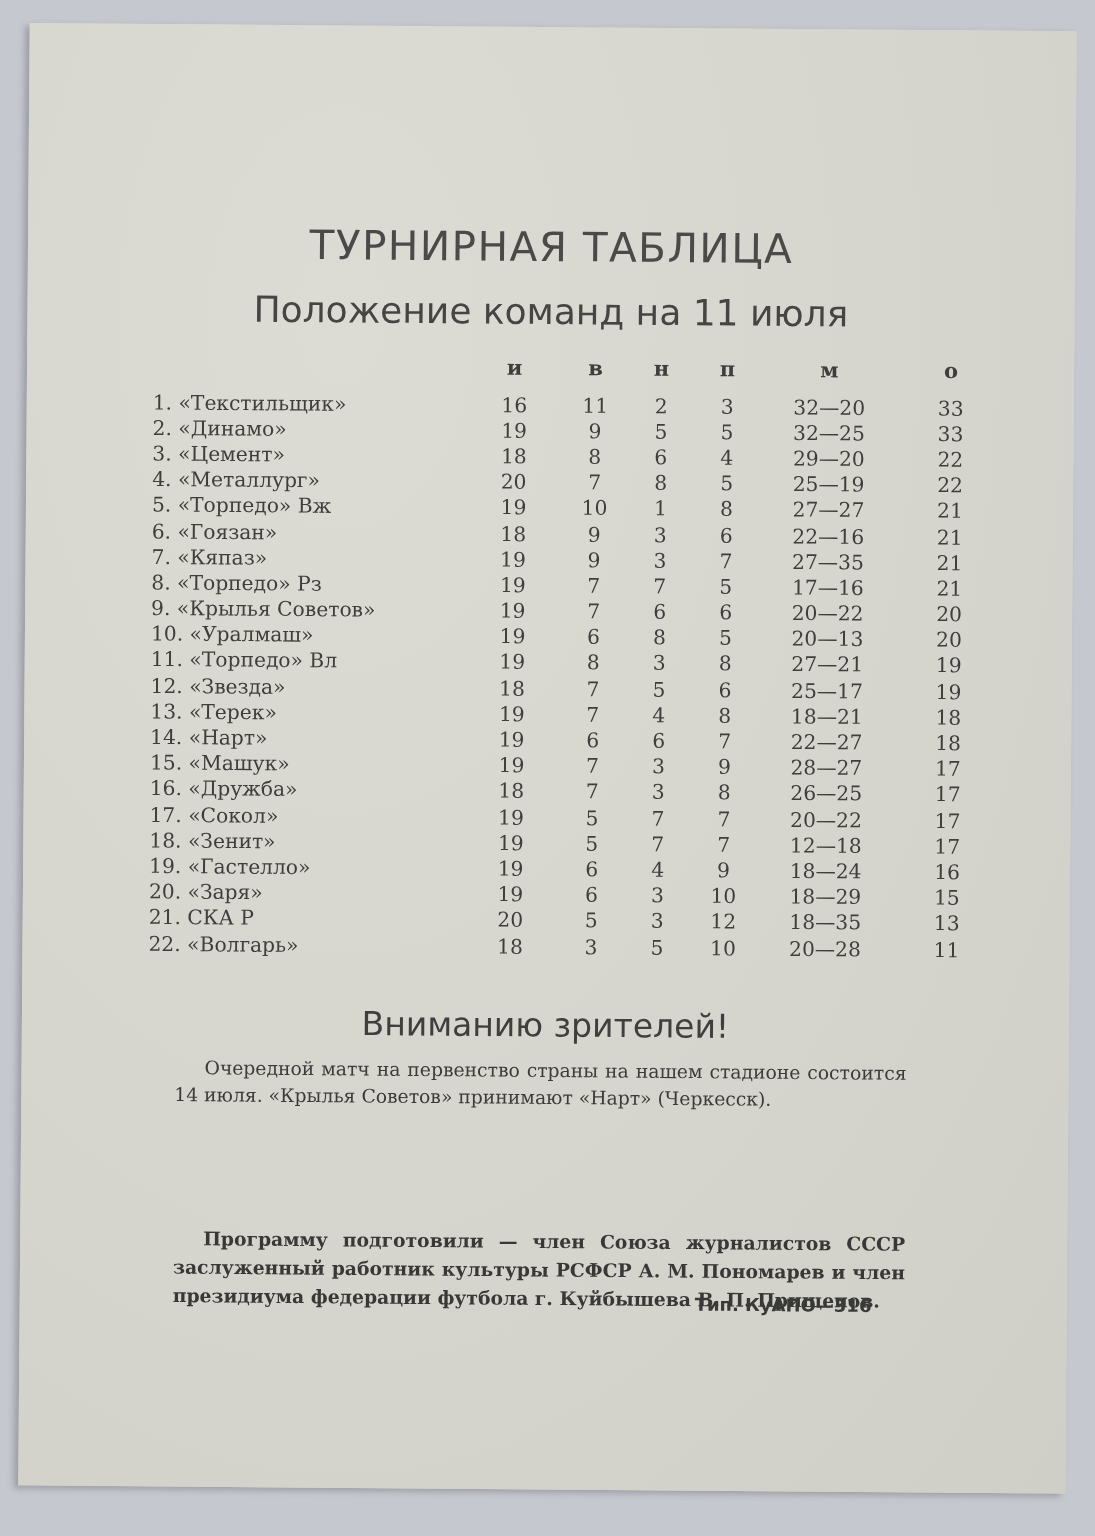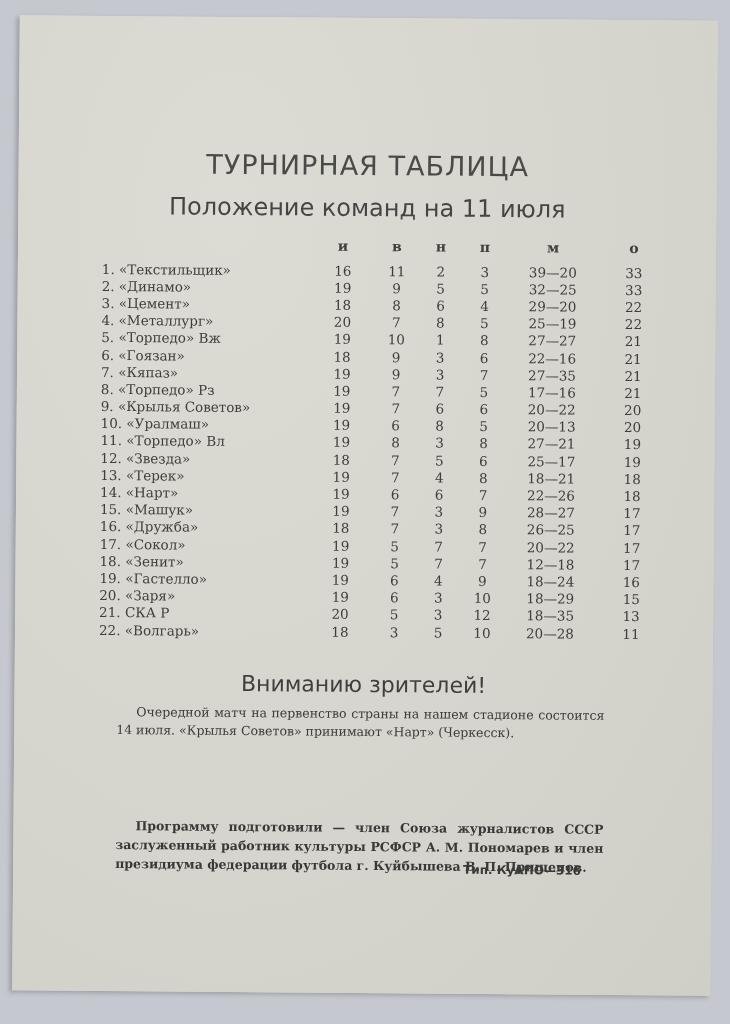--- a/index.html
+++ b/index.html
@@ -77,21 +77,21 @@
         <th class="c-num c-o">о</th>
       </tr>
     </thead>
     <tbody id="standings-body">
         <tr>
           <td class="c-team">1. «Текстильщик»</td>
           <td class="c-num c-i">16</td>
           <td class="c-num c-v">11</td>
           <td class="c-num c-n">2</td>
           <td class="c-num c-p">3</td>
-          <td class="c-num c-m">39—20</td>
+          <td class="c-num c-m">32—20</td>
           <td class="c-num c-o">33</td>
         </tr>
         <tr>
           <td class="c-team">2. «Динамо»</td>
           <td class="c-num c-i">19</td>
           <td class="c-num c-v">9</td>
           <td class="c-num c-n">5</td>
           <td class="c-num c-p">5</td>
           <td class="c-num c-m">32—25</td>
           <td class="c-num c-o">33</td>
@@ -194,21 +194,21 @@
           <td class="c-num c-p">8</td>
           <td class="c-num c-m">18—21</td>
           <td class="c-num c-o">18</td>
         </tr>
         <tr>
           <td class="c-team">14. «Нарт»</td>
           <td class="c-num c-i">19</td>
           <td class="c-num c-v">6</td>
           <td class="c-num c-n">6</td>
           <td class="c-num c-p">7</td>
-          <td class="c-num c-m">22—26</td>
+          <td class="c-num c-m">22—27</td>
           <td class="c-num c-o">18</td>
         </tr>
         <tr>
           <td class="c-team">15. «Машук»</td>
           <td class="c-num c-i">19</td>
           <td class="c-num c-v">7</td>
           <td class="c-num c-n">3</td>
           <td class="c-num c-p">9</td>
           <td class="c-num c-m">28—27</td>
           <td class="c-num c-o">17</td>

